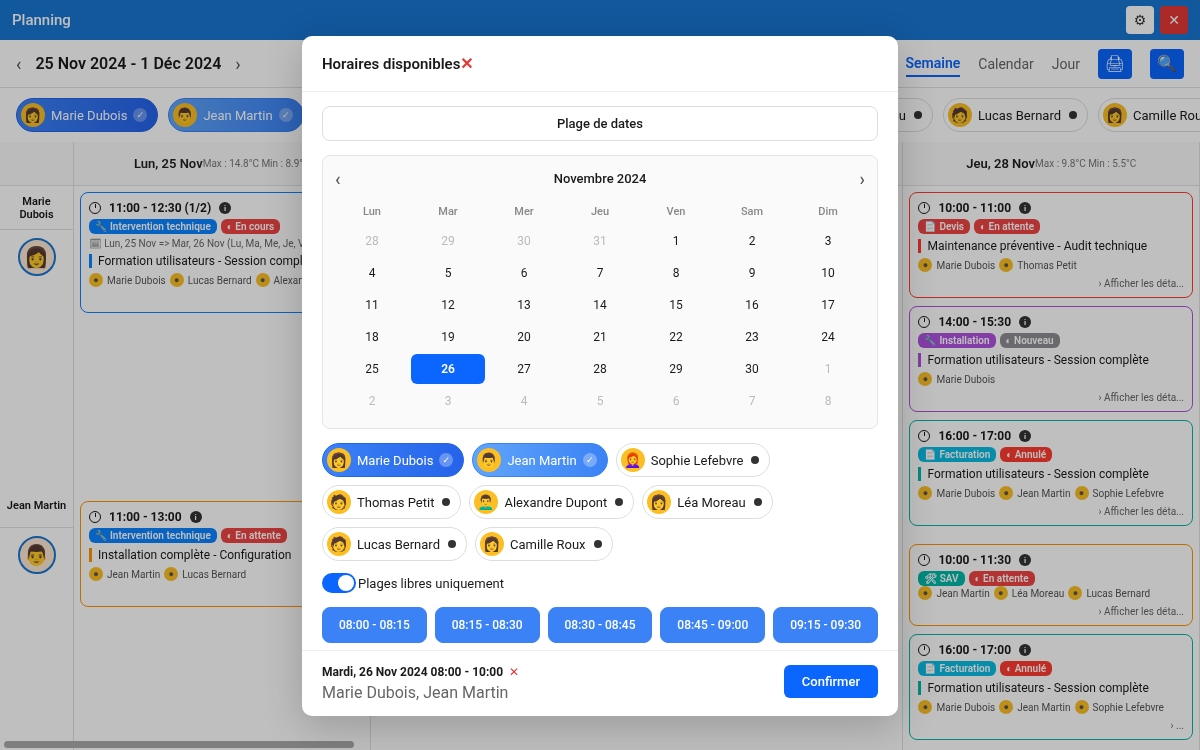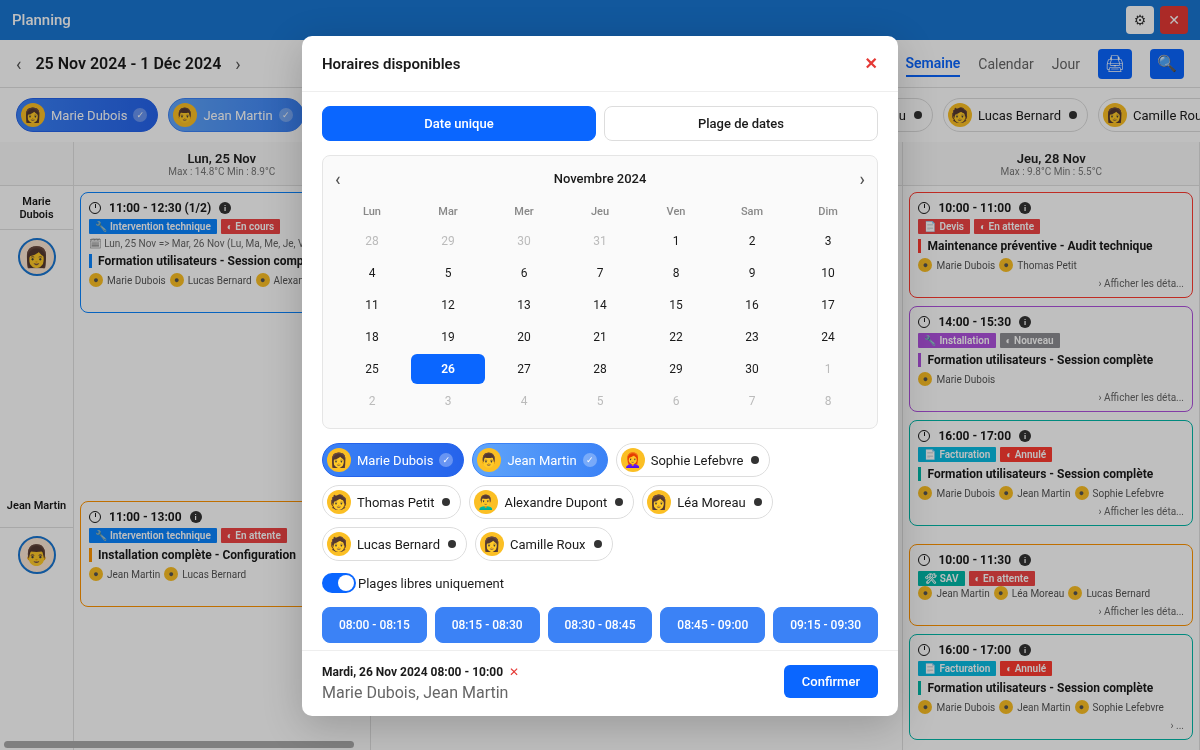--- a/index.html
+++ b/index.html
@@ -22,39 +22,39 @@
 .filter-row{display:flex;gap:10px;padding:10px 16px;overflow:hidden}
 .chip{display:flex;align-items:center;gap:6px;border:1px solid #ddd;border-radius:18px;padding:4px 10px 4px 4px;font-size:13px;cursor:pointer;white-space:nowrap}
 .chip.sel{background:linear-gradient(90deg,#3b82f6,#2563eb);color:#fff;border-color:#2563eb}
 .chip.sel2{background:linear-gradient(90deg,#60a5fa,#3b82f6);color:#fff;border-color:#3b82f6}
 .avatar{width:24px;height:24px;border-radius:50%;background:#fbbf24;display:flex;align-items:center;justify-content:center;font-size:14px}
 .dot{width:8px;height:8px;border-radius:50%;background:#333;margin-left:2px}
 .check{width:14px;height:14px;border-radius:50%;background:rgba(255,255,255,0.3);display:flex;align-items:center;justify-content:center;font-size:9px;color:#fff}
 .planner{display:flex;height:calc(100% - 136px);overflow:hidden}
 .sidecol{width:74px;border-right:1px solid #e0e0e0;flex-shrink:0}
 .daycol{flex:1;border-right:1px solid #e0e0e0;min-width:280px}
-.dayhead{height:44px;border-bottom:1px solid #e0e0e0;display:flex;flex-direction:column;align-items:center;justify-content:center;font-size:12px;color:#555;background:#fafafa;position:relative}
+.dayhead{height:44px;border-bottom:1px solid #e0e0e0;display:flex;flex-direction:row;align-items:center;justify-content:center;font-size:12px;color:#555;background:#fafafa;position:relative}
 .dayhead .dname{font-weight:600;color:#222;font-size:13px}
 .dayhead .weather{font-size:10px;color:#777}
 .daybody{padding:6px;position:relative}
 .personhead{height:44px;border-bottom:1px solid #e0e0e0;display:flex;align-items:center;justify-content:center;flex-direction:column;font-size:11px;font-weight:600;text-align:center;padding:4px}
 .person-av{width:38px;height:38px;border-radius:50%;border:2px solid #1976d2;margin:8px auto;display:flex;align-items:center;justify-content:center;font-size:20px;background:#fce7d4}
 .card{border:1px solid;border-radius:8px;padding:8px;margin-bottom:8px;font-size:11px;position:relative;background:#fff}
 .card .time{font-weight:700;display:flex;align-items:center;gap:8px;font-size:12px}
 .badges{display:flex;gap:4px;margin-top:4px;flex-wrap:wrap}
-.badge{padding:2px 6px;border-radius:1px;font-size:10px;color:#fff;font-weight:600;display:flex;align-items:center;gap:3px}
+.badge{padding:2px 6px;border-radius:6px;font-size:10px;color:#fff;font-weight:600;display:flex;align-items:center;gap:3px}
 .b-blue{background:#0a84ff}.b-orange{background:#ef4444}.b-purple{background:#af52de}.b-teal{background:#00b8a9}.b-cyan{background:#0abde3}.b-red{background:#ff3b30}.b-gray{background:#8e8e93}
-.card-title{font-weight:700;margin:5px 0;font-size:12px;border-left:3px solid;padding-left:6px}
+.card-title{font-weight:400;margin:5px 0;font-size:12px;border-left:3px solid;padding-left:6px}
 .people{display:flex;gap:4px;flex-wrap:wrap;font-size:10px;color:#555;align-items:center}
 .mini-av{width:14px;height:14px;border-radius:50%;display:inline-flex;align-items:center;justify-content:center;font-size:9px}
 .detlink{text-align:right;font-size:10px;color:#666;margin-top:6px;cursor:pointer}
 .addbtn{position:absolute;top:6px;right:6px;width:20px;height:20px;background:#0a84ff;color:#fff;border-radius:50%;display:flex;align-items:center;justify-content:center;font-size:14px;cursor:pointer}
 .overlay{position:absolute;inset:0;background:rgba(0,0,0,0.25);display:flex;align-items:flex-start;justify-content:center;padding-top:36px;z-index:100}
 .modal{width:596px;max-height:680px;background:#fff;border-radius:10px;display:flex;flex-direction:column;box-shadow:0 10px 40px rgba(0,0,0,0.2);overflow:hidden}
-.modal-head{padding:18px 20px;display:flex;justify-content:space-between;align-items:center;border-bottom:1px solid #eee}
+.modal-head{padding:18px 20px;display:flex;justify-content:flex-start;align-items:center;border-bottom:1px solid #eee}
 .modal-title{font-weight:600;font-size:15px}
 .modal-close{color:#e53935;font-size:16px;cursor:pointer;font-weight:700}
 .modal-body{flex:1;overflow-y:auto;padding:14px 20px}
 .modal-body::-webkit-scrollbar{width:6px}
 .modal-body::-webkit-scrollbar-thumb{background:#ccc;border-radius:3px}
 .tabswitch{display:flex;gap:8px;margin-bottom:14px}
 .tsbtn{flex:1;padding:9px;border-radius:8px;text-align:center;font-size:13px;font-weight:500;cursor:pointer;border:1px solid #ddd}
 .tsbtn.active{background:#0a66ff;color:#fff;border-color:#0a66ff}
 .cal{border:1px solid #e5e5e5;border-radius:8px;padding:12px;background:#fafafa;margin-bottom:14px}
 .cal-head{display:flex;justify-content:space-between;align-items:center;font-size:13px;font-weight:500;margin-bottom:10px}
@@ -298,21 +298,20 @@
   <div class="scrollbar-bottom"></div>
 
   <div class="overlay">
     <div class="modal">
       <div class="modal-head">
         <div class="modal-title">Horaires disponibles</div>
         <div class="modal-close">✕</div>
       </div>
       <div class="modal-body">
         <div class="tabswitch">
-          <div class="tsbtn active">Date unique</div>
           <div class="tsbtn">Plage de dates</div>
         </div>
         <div class="cal">
           <div class="cal-head">
             <span class="chev">‹</span>
             <span>Novembre 2024</span>
             <span class="chev">›</span>
           </div>
           <div class="cal-grid" id="cal-grid">
               <div class="cal-wd">Lun</div>

